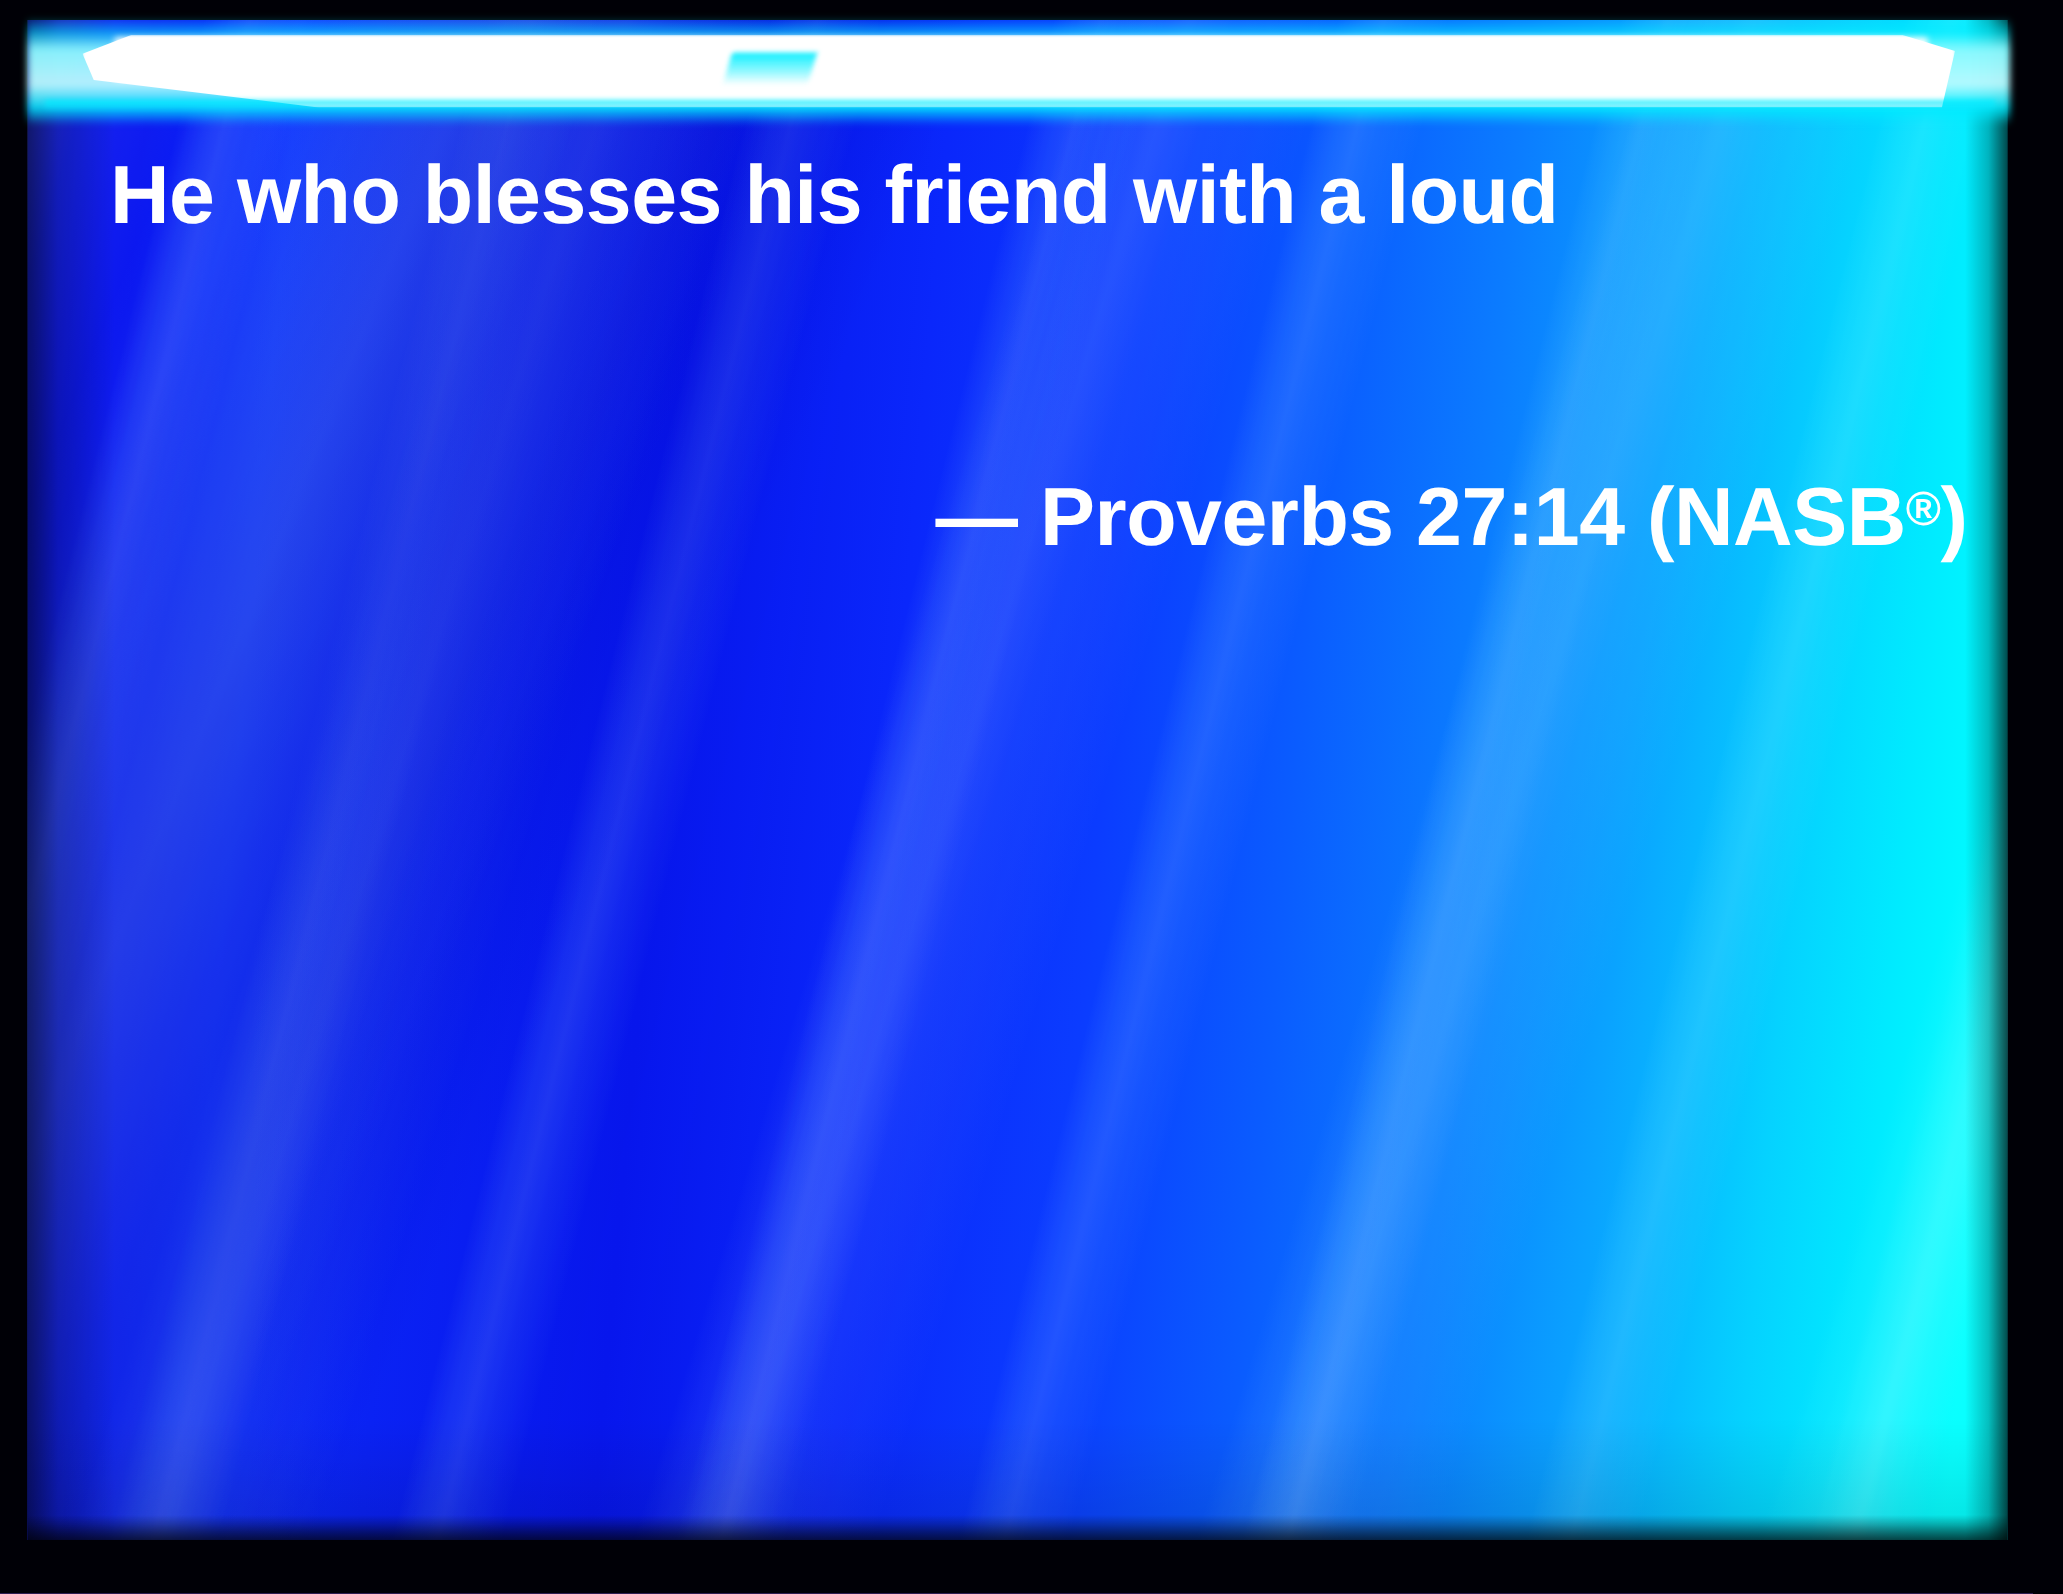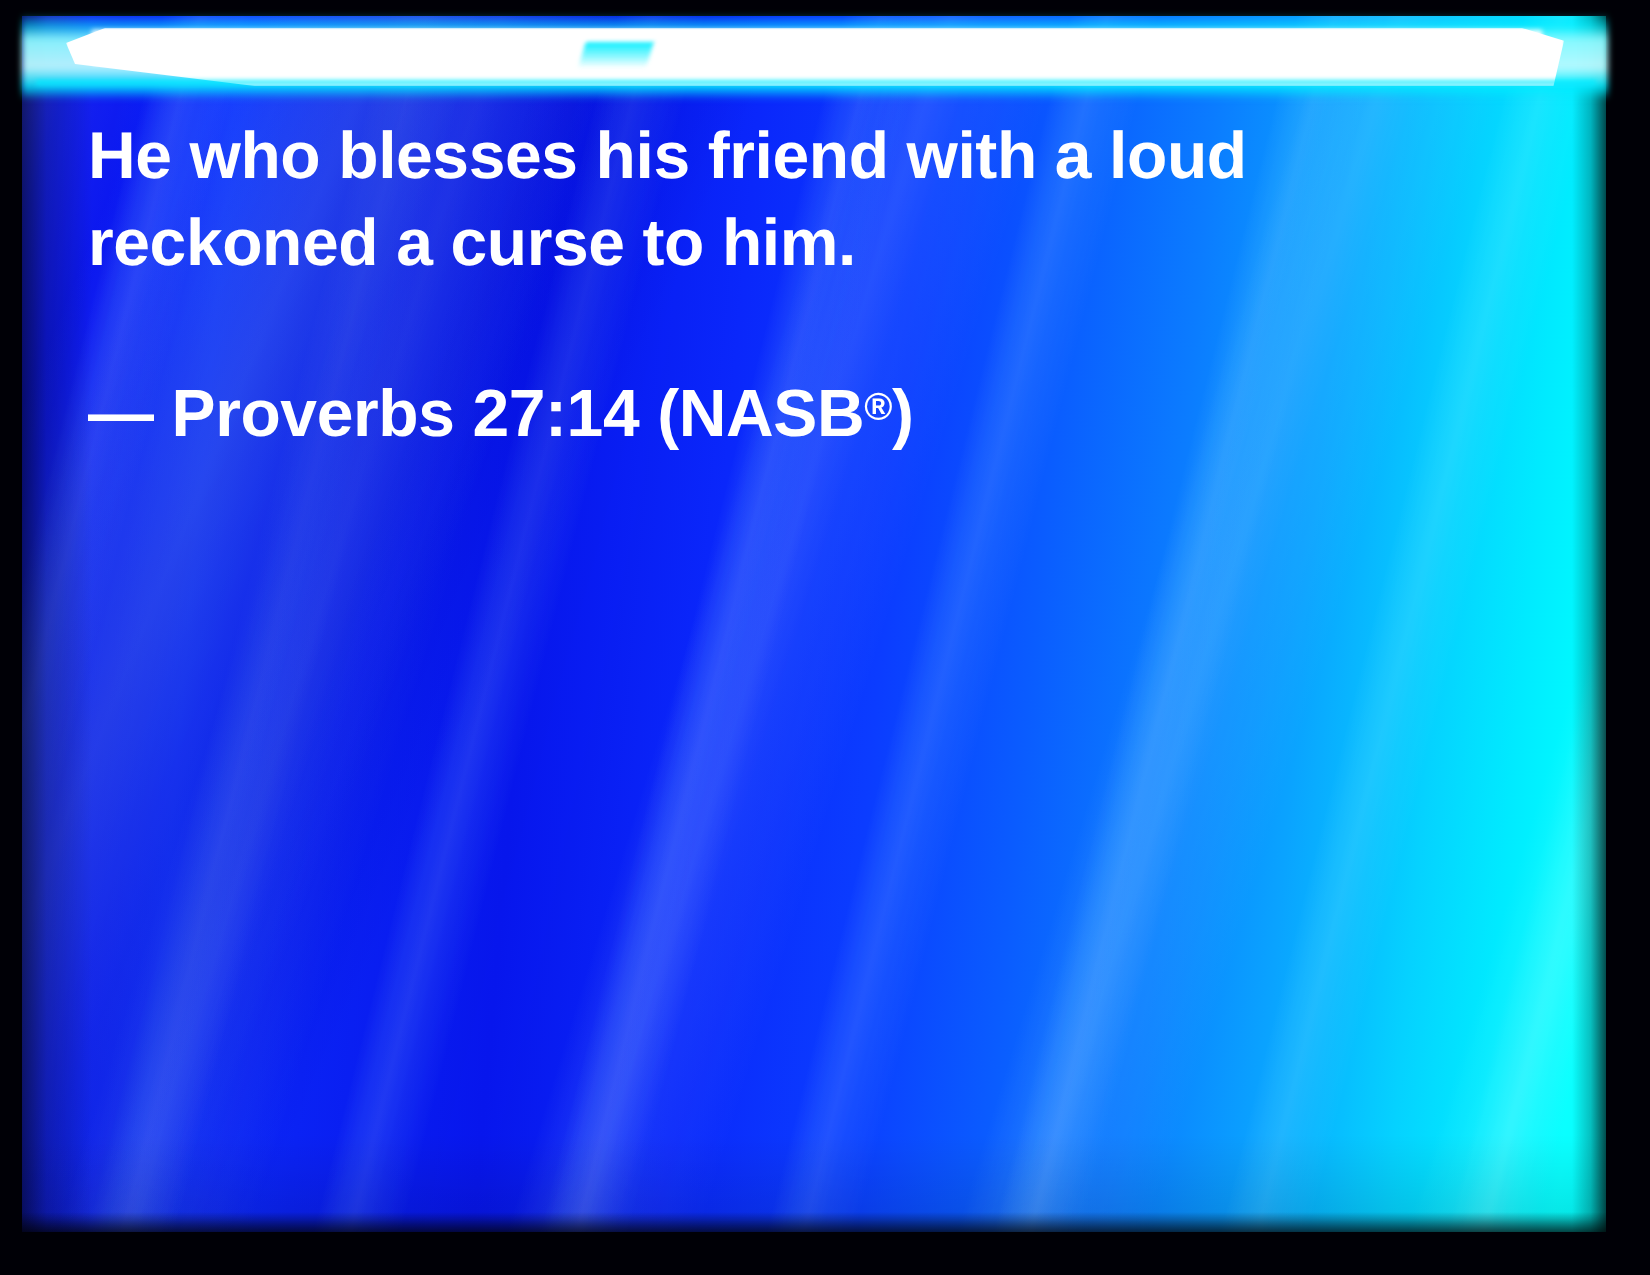--- a/index.html
+++ b/index.html
@@ -285,30 +285,30 @@
     letter-spacing: -0.4px;
     text-rendering: geometricPrecision;
   }
 
   .verse-line {
     white-space: pre;
   }
 
   .attribution {
     position: absolute;
-    left: 88px;
+    left: 104px;
     top: 373px;
     width: 1470px;
     z-index: 6;
     color: #ffffff;
     font-weight: bold;
     font-size: 66px;
     line-height: 80px;
     letter-spacing: -0.4px;
-    text-align: left;
+    text-align: right;
     padding-right: 56px;
     white-space: pre;
   }
 
   .reg-mark {
     font-size: 0.58em;
     vertical-align: 0.42em;
     line-height: 0;
   }
 </style>
@@ -334,18 +334,17 @@
   <div class="hilite-wrap">
     <div class="hilite-glow"></div>
     <div class="hilite-core"></div>
     <div class="hilite-core2"></div>
     <div class="hilite-notch"></div>
     <div class="hilite-underline"></div>
   </div>
 
   <div class="verse">
     <div class="verse-line">He who blesses his friend with a loud</div>
-    <div class="verse-line">reckoned a curse to him.</div>
   </div>
 
   <div class="attribution"><span>— </span><span>Proverbs 27:14 (NASB</span><span class="reg-mark">®</span><span>)</span></div>
 
 </div>
 
 </body></html>

